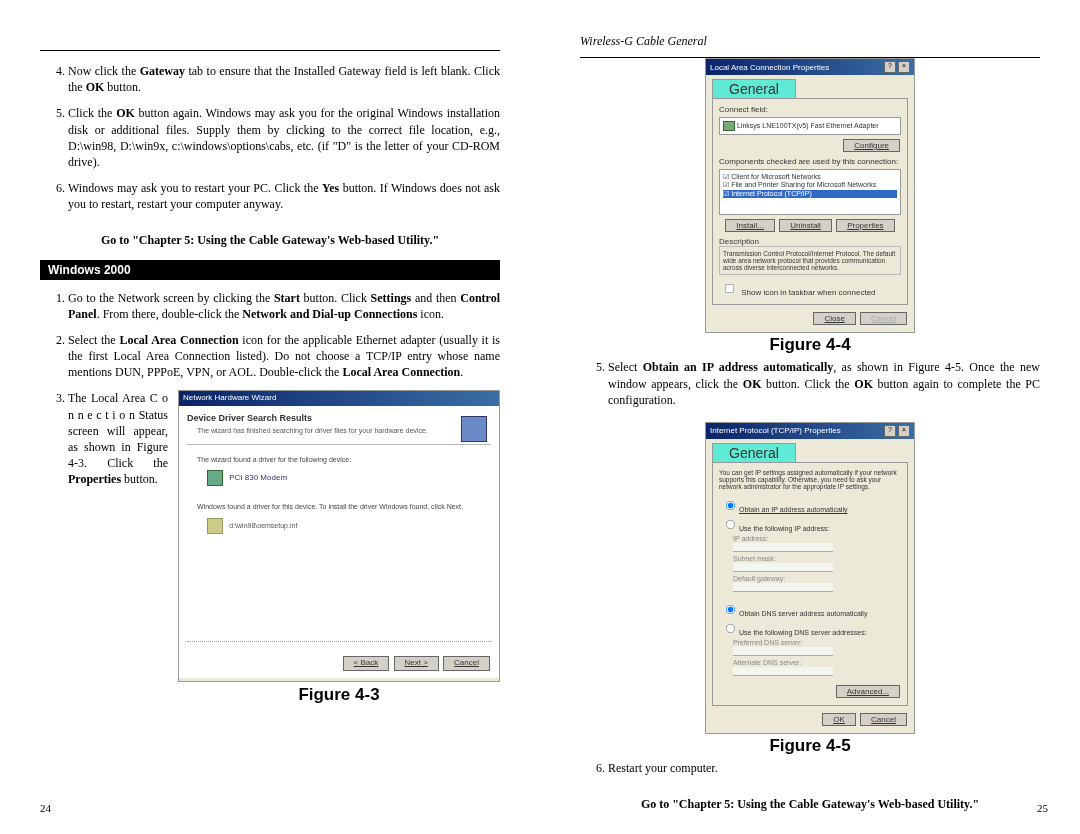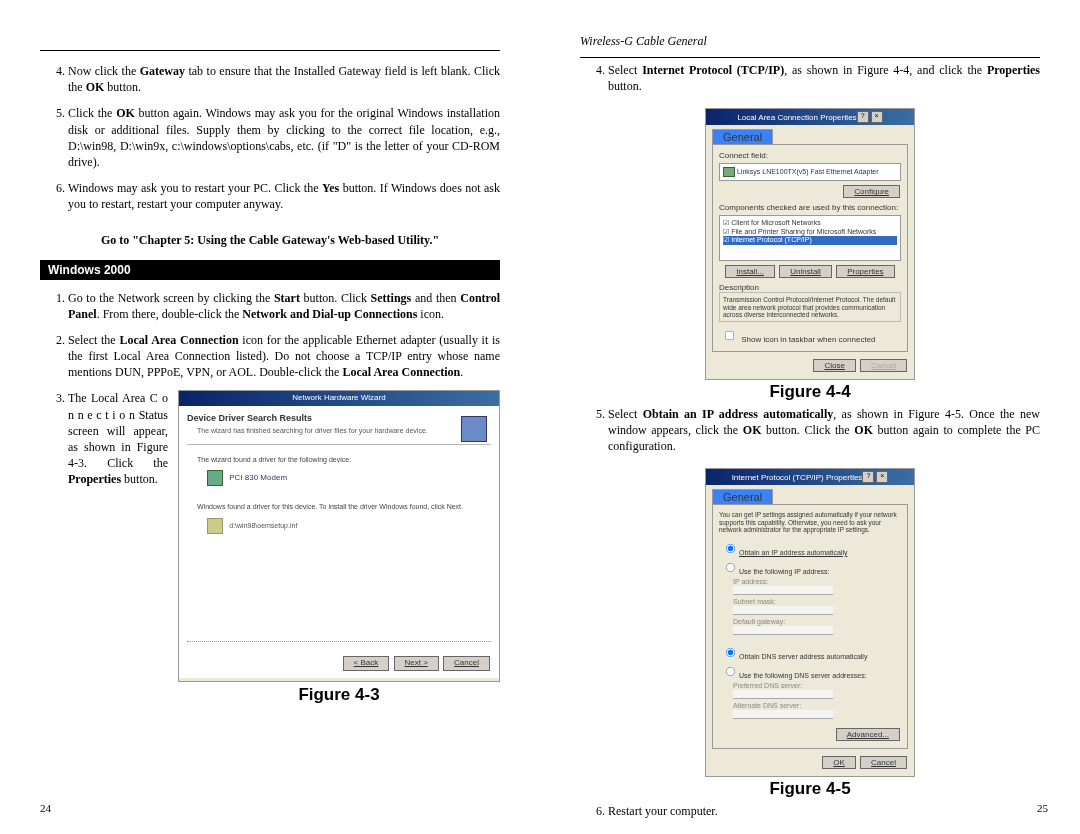--- a/index.html
+++ b/index.html
@@ -77,33 +77,33 @@
     font-size: 8px;
     color: #333;
     position: relative;
   }
   .fig-titlebar {
     background: #0a246a;
     background: linear-gradient(to right,#0a246a,#3a6ea5);
     color:#fff;
     padding:2px 4px;
     display:flex;
-    justify-content:center;
+    justify-content:space-between;
     align-items:center;
     font-size:8px;
   }
   .titlebar-btns { display:flex; gap:2px;}
   .titlebar-btn { width:10px; height:10px; background:#d4d0c8; border:1px solid #666; font-size:7px; line-height:8px; text-align:center; color:#000;}
   .tab {
     display:inline-block;
-    background:#3b82f6;
+    background:#5eead4;
     border:1px solid #999;
     border-bottom:none;
-    padding:1px 10px;
-    font-size:11px;
+    padding:1px 16px;
+    font-size:14px;
     margin:4px 0 0 6px;
   }
   .panel {
     border:1px solid #999;
     margin:0 6px 6px 6px;
     padding:6px;
     background:#ece9d8;
   }
   .winbtn {
     display:inline-block;
@@ -203,25 +203,20 @@
   </ol>
 
   <div class="page-num">24</div>
 </div>
 
 <div class="page page-right">
   <div class="header-label">Wireless-G Cable General</div>
   <div style="border-top:1px solid #000;"></div>
   <div style="height:4px;"></div>
 
-  <ol start="4">
-    <li>
-      <span>Select </span><span class="bold">Internet Protocol (TCP/IP)</span><span>, as shown in Figure 4-4, and click the </span><span class="bold">Properties</span><span> button.</span>
-    </li>
-  </ol>
 
   <div style="width:210px; margin:0 auto;">
     <div class="fig-box">
       <div class="fig-titlebar">
         <span>Local Area Connection Properties</span>
         <span class="titlebar-btns">
           <span class="titlebar-btn">?</span>
           <span class="titlebar-btn">×</span>
         </span>
       </div>

